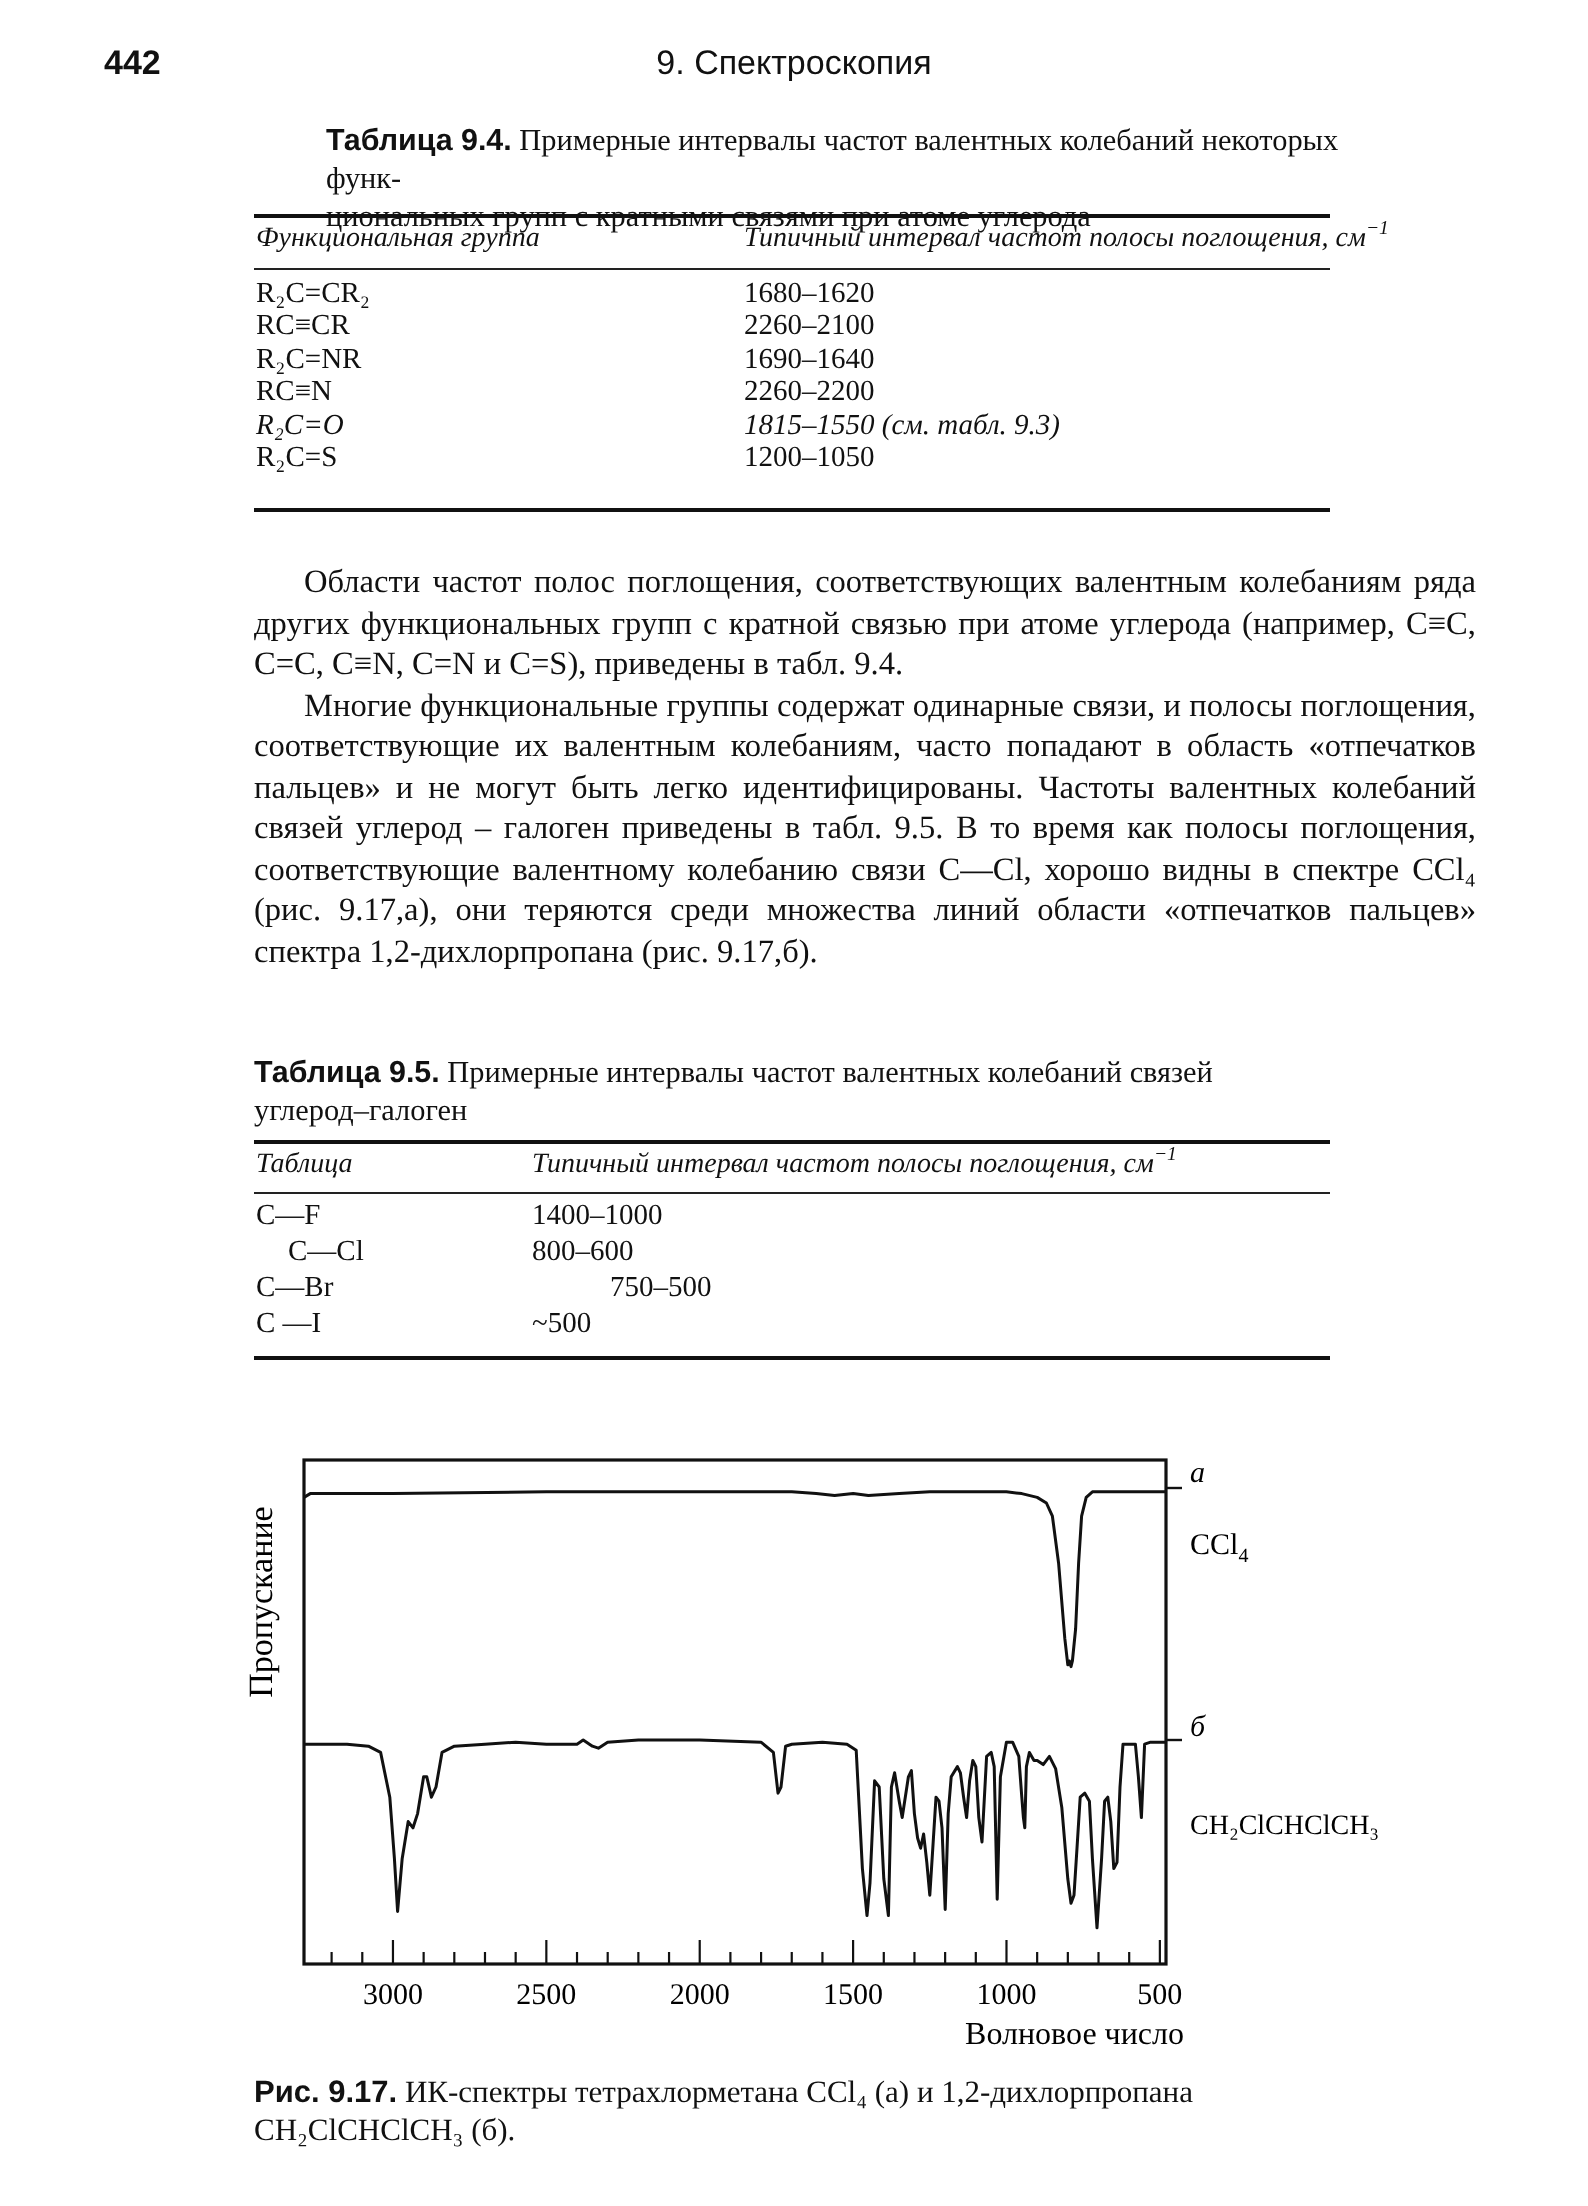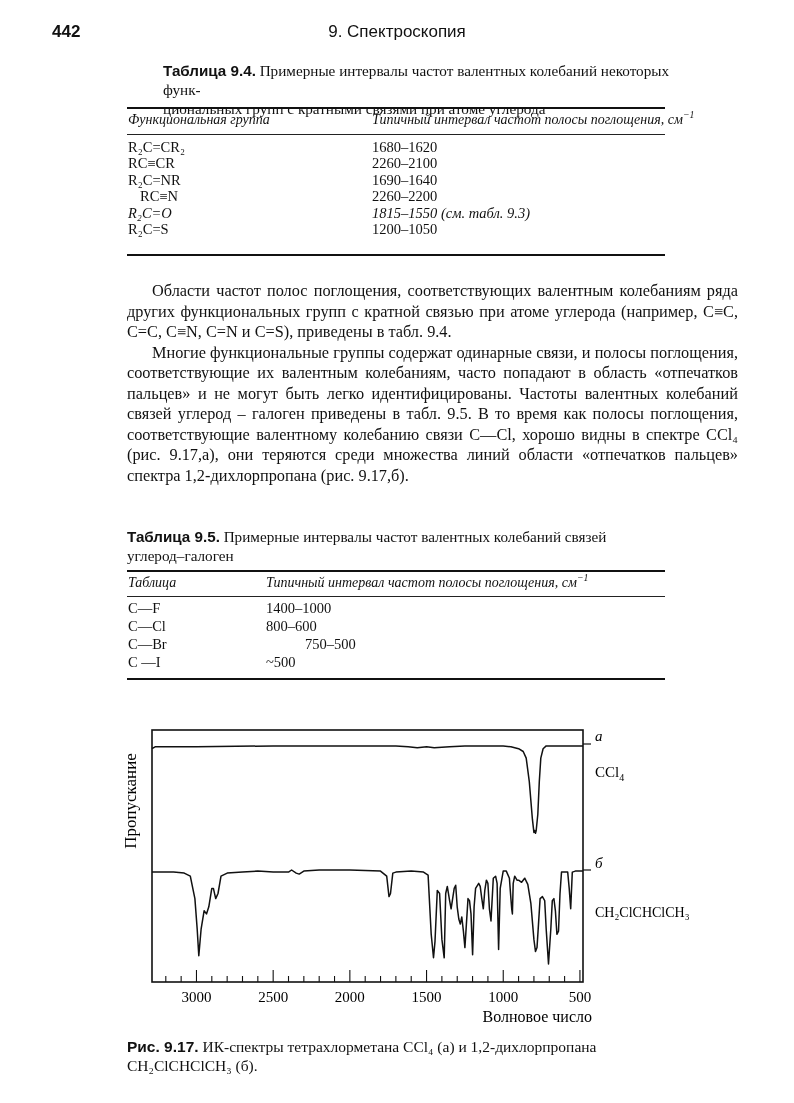--- a/index.html
+++ b/index.html
@@ -41,21 +41,21 @@
     </div>
     <div class="td" style="position: relative; height: 16.4px;">
       <span style="position: absolute; left: 0px;">RC≡CR</span>
       <span style="position: absolute; left: 244px;">2260–2100</span>
     </div>
     <div class="td" style="position: relative; height: 16.4px;">
       <span style="position: absolute; left: 0px;">R₂C=NR</span>
       <span style="position: absolute; left: 244px;">1690–1640</span>
     </div>
     <div class="td" style="position: relative; height: 16.4px;">
-      <span style="position: absolute; left: 12px; font-family: Liberation Serif, serif;">RC≡N</span>
+      <span style="position: absolute; left: 0px; font-family: Liberation Serif, serif;">RC≡N</span>
       <span style="position: absolute; left: 244px;">2260–2200</span>
     </div>
     <div class="td" style="position: relative; height: 16.4px; font-style: italic;">
       <span style="position: absolute; left: 0px;">R₂C=O</span>
       <span style="position: absolute; left: 244px; text-align: center;">1815–1550 (см. табл. 9.3)</span>
     </div>
     <div class="td" style="position: relative; height: 16.4px;">
       <span style="position: absolute; left: 0px;">R₂C=S</span>
       <span style="position: absolute; left: 244px;">1200–1050</span>
     </div>
@@ -74,21 +74,21 @@
 <div class="abs rule-thick" style="left:127px; top:570px; width:538px;"></div>
 <div class="abs th" style="left:128px; top:575px;">Таблица</div>
 <div class="abs th" style="left:266px; top:575px;"><span>Типичный интервал частот полосы поглощения, см</span><sup>−1</sup></div>
 <div class="abs rule-thin" style="left:127px; top:596px; width:538px;"></div>
 <div class="abs" style="left:128px; top:600px; width:537px;" id="t95body">
     <div class="td" style="position: relative; height: 18px;">
       <span style="position: absolute; left: 0px;">C—F</span>
       <span style="position: absolute; left: 138px;">1400–1000</span>
     </div>
     <div class="td" style="position: relative; height: 18px;">
-      <span style="position: absolute; left: 0px;">C—Cl</span>
+      <span style="position: absolute; left: 16px;">C—Cl</span>
       <span style="position: absolute; left: 138px;">800–600</span>
     </div>
     <div class="td" style="position: relative; height: 18px; text-align: center;">
       <span style="position: absolute; left: 0px;">C—Br</span>
       <span style="position: absolute; left: 138px; margin-left: 39px;">750–500</span>
     </div>
     <div class="td" style="position: relative; height: 18px;">
       <span style="position: absolute; left: 0px;">C —I</span>
       <span style="position: absolute; left: 138px;">~500</span>
     </div>

